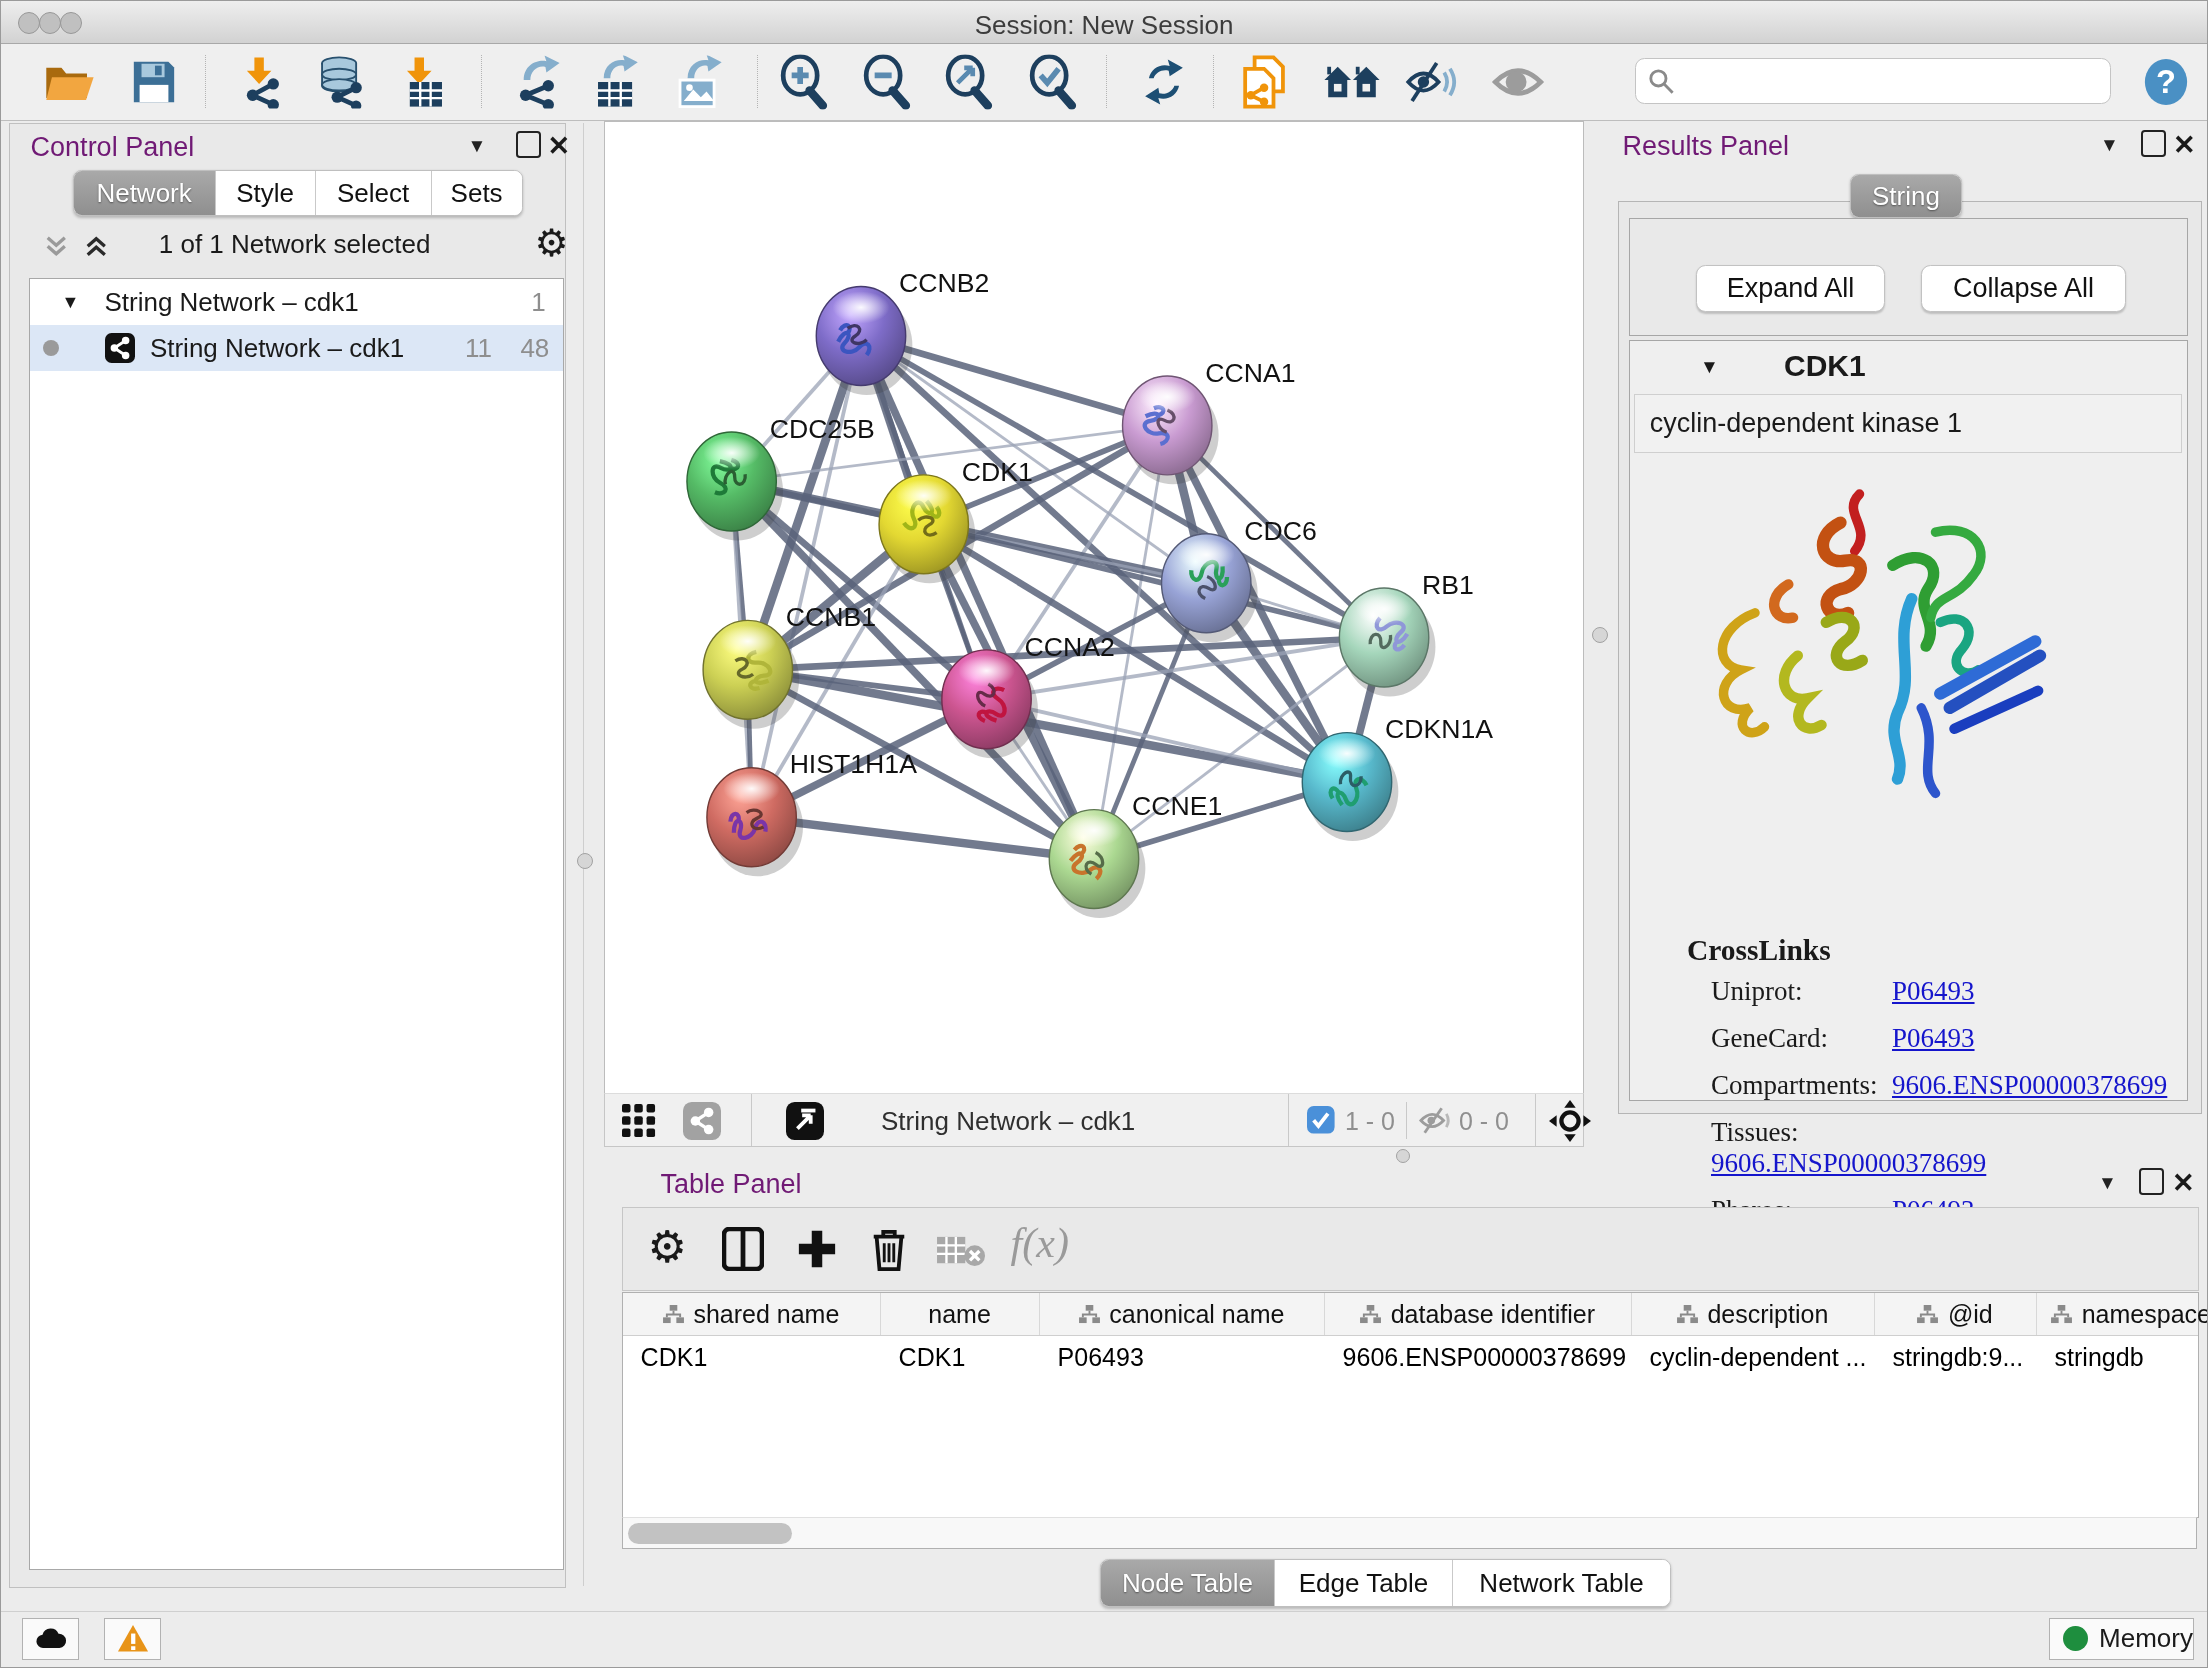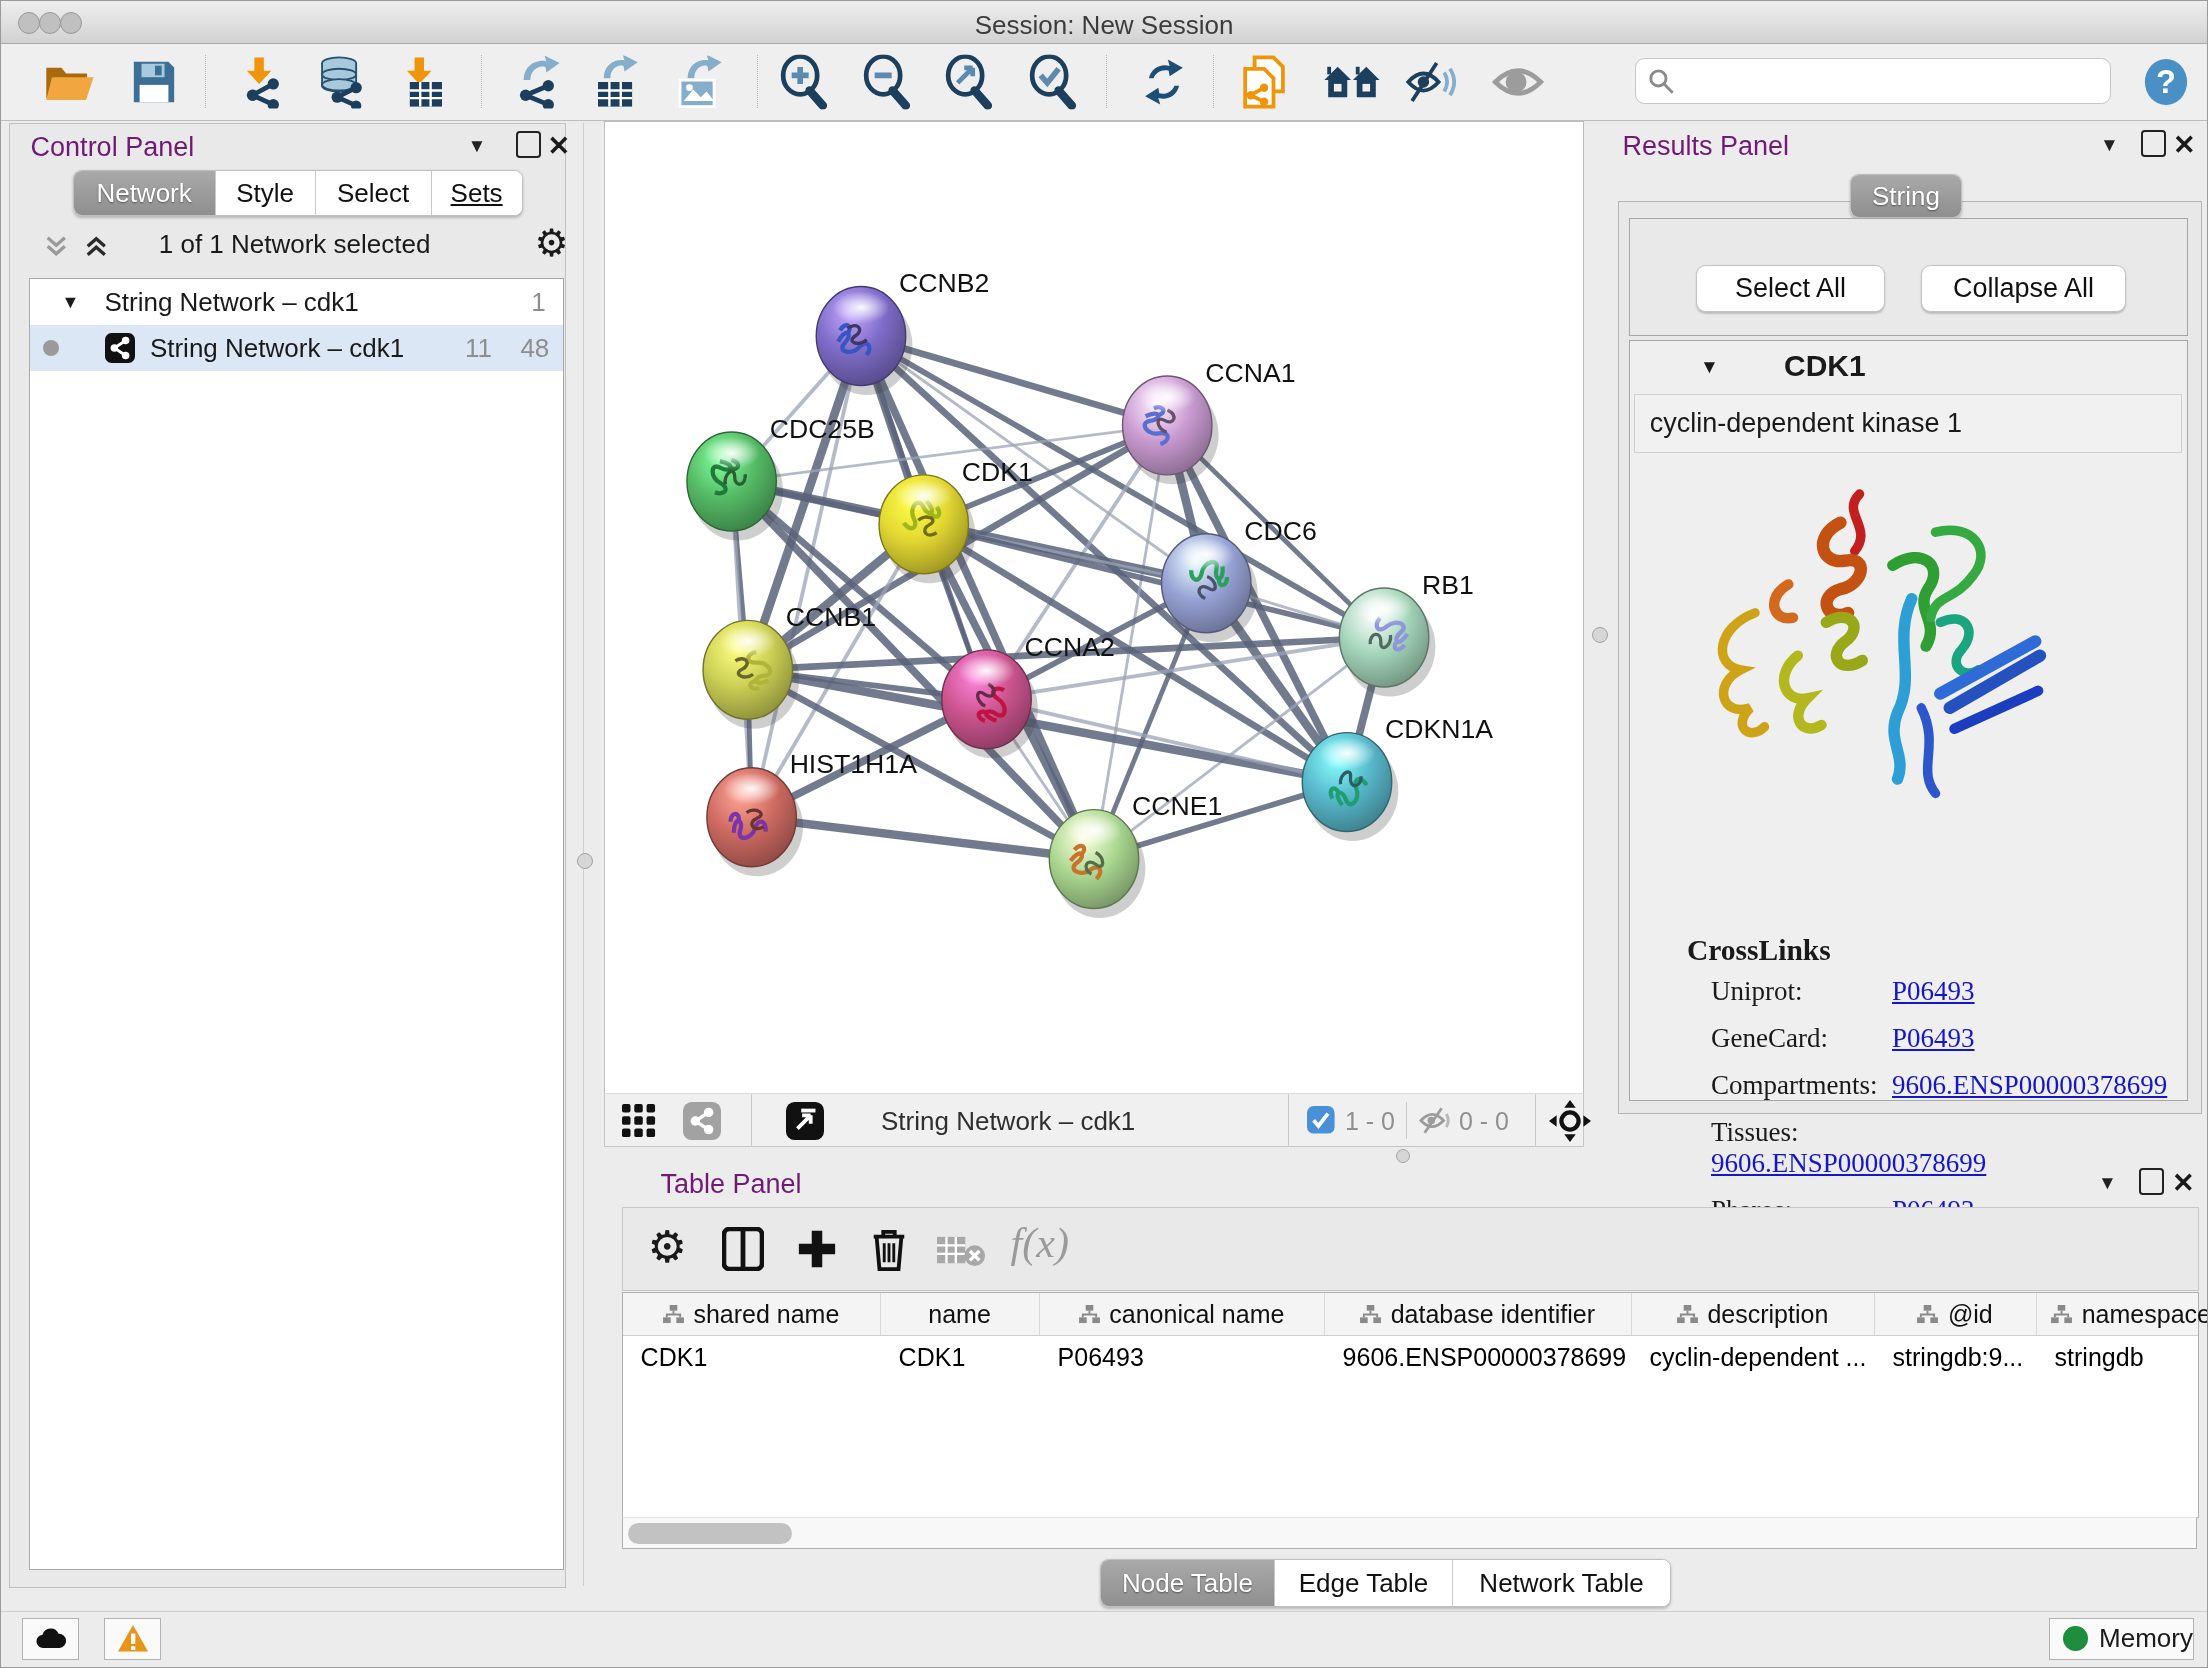--- a/index.html
+++ b/index.html
@@ -265,21 +265,21 @@
   <div class="abs cpanel" style="left:7.6px;top:122px;width:555px;height:1463px;">
     <span class="abs panel-title" style="left:21px;top:7.6px;">Control Panel</span>
     <span class="abs pctl" style="left:458px;top:11.4px;font-size:19px;">▼</span>
     <span class="abs" style="left:506px;top:6.7px;width:21px;height:23px;border:2.9px solid #222;border-radius:3.8px;"></span>
     <span class="abs" style="left:538px;top:5.7px;font-size:27px;font-weight:bold;">✕</span>
 
     <div class="abs seg" style="left:63px;top:46px;">
       <div class="tab active" style="width:141px;">Network</div>
       <div class="tab" style="width:99px;">Style</div>
       <div class="tab" style="width:115px;">Select</div>
-      <div class="tab" style="width:90px;text-decoration:underline;">Sets</div>
+      <div class="tab" style="width:90px;">Sets</div>
     </div>
 
     <span class="abs" style="left:32px;top:108px;">
       <svg width="28.5" height="28.5" viewBox="0 0 30 30">
           <path d="M6 6 l9 8 9 -8 M6 15 l9 8 9 -8" stroke="#9a9a9a" stroke-width="3.5" fill="none"></path>
         </svg>
     </span>
     <span class="abs" style="left:72px;top:108px;">
       <svg width="28.5" height="28.5" viewBox="0 0 30 30">
           <path d="M6 24 l9 -8 9 8 M6 15 l9 -8 9 8" stroke="#2a2a2a" stroke-width="3.5" fill="none"></path>
@@ -594,21 +594,21 @@
     <span class="abs pctl" style="left:490px;top:11.4px;font-size:19px;">▼</span>
     <span class="abs" style="left:531px;top:6.7px;width:21px;height:23px;border:2.9px solid #222;border-radius:3.8px;"></span>
     <span class="abs" style="left:563px;top:5.7px;font-size:27px;font-weight:bold;">✕</span>
 
     <div class="abs" style="left:7.6px;top:78px;width:582px;height:911px;background:#e8e8e8;border:1px solid #b5b5b5;"></div>
     <div class="abs seg" style="left:240px;top:51px;height:42px;">
       <div class="tab active" style="width:110px;">String</div>
     </div>
 
     <div class="abs rbox" style="left:19px;top:95px;width:557px;height:116px;background:#e9e9e9;">
-      <div class="abs btn" style="left:66px;top:46px;width:187px;height:45px;">Select All</div>
+      <div class="abs btn" style="left:66px;top:46px;width:187px;height:45px;">Expand All</div>
       <div class="abs btn" style="left:291px;top:46px;width:203px;height:45px;">Collapse All</div>
     </div>
 
     <div class="abs rbox" style="left:19px;top:217px;width:557px;height:759px;background:#efefef;">
       <span class="abs" style="left:70px;top:15px;font-size:19px;">▼</span>
       <span class="abs" style="left:154px;top:7.6px;font-size:30px;font-weight:bold;">CDK1</span>
       <div class="abs" style="left:3.8px;top:53px;width:548px;height:59px;background:#f1f1f1;border:1px solid #cfcfcf;box-sizing:border-box;">
         <span class="abs" style="left:15px;top:13.3px;font-size:27px;">cyclin-dependent kinase 1</span>
       </div>
 

